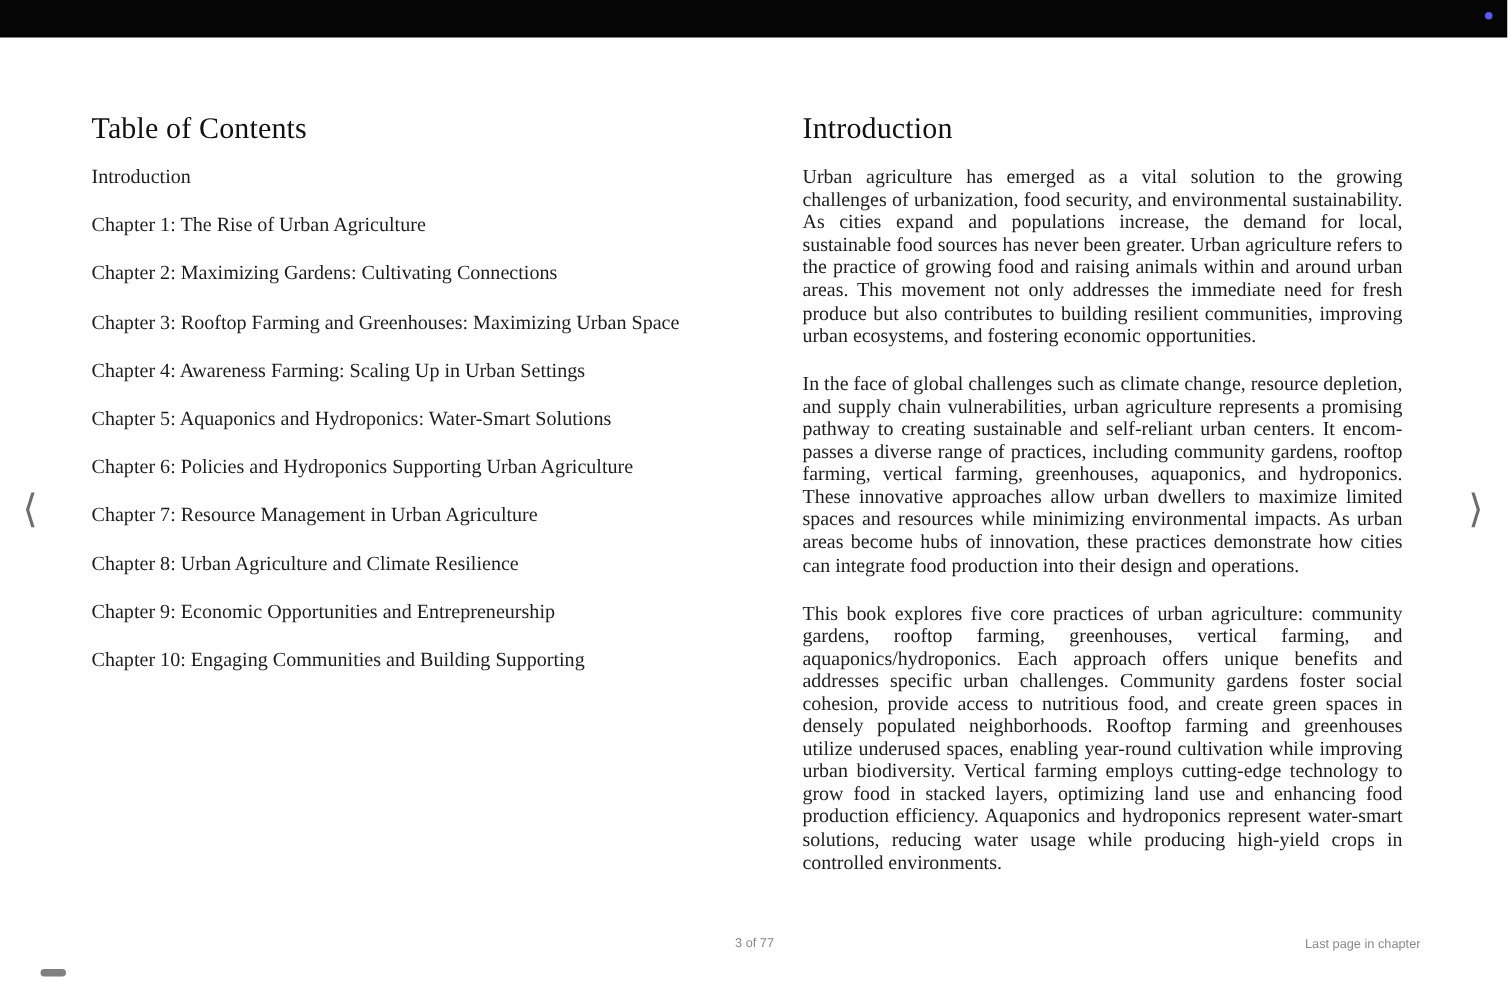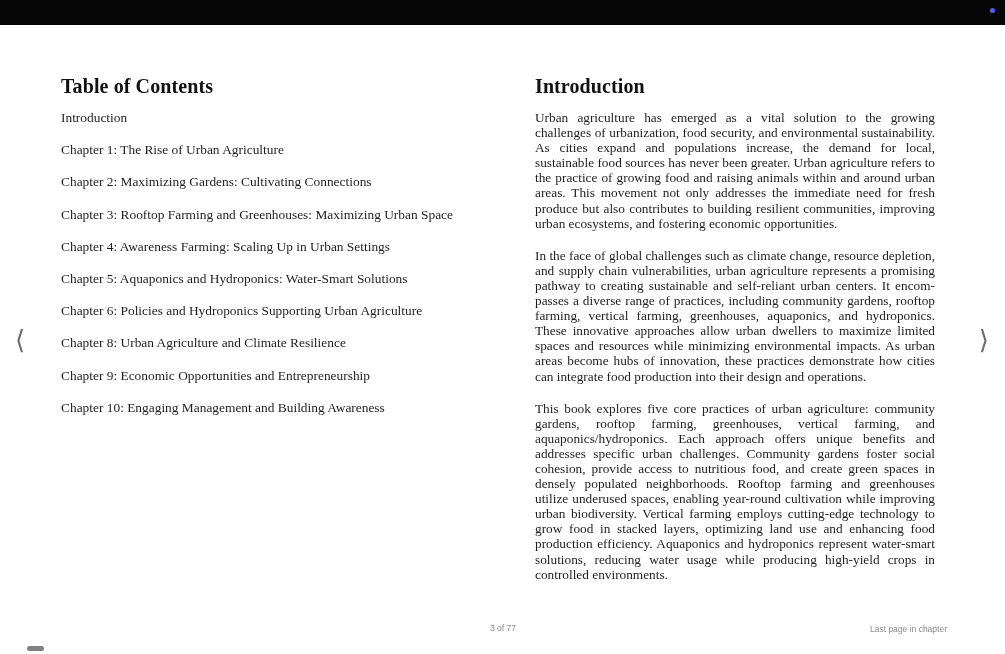--- a/index.html
+++ b/index.html
@@ -5,21 +5,21 @@
     html, body { margin: 0; padding: 0; }
     body {
       width: 1005px; height: 654px; overflow: hidden; position: relative;
       background: #ffffff; font-family: "DejaVu Serif", "Liberation Serif", serif; color: #1a1a1a;
     }
     .topbar { position: absolute; left: 0; top: 0; width: 1005px; height: 25px; background: #050505; }
     .topbar .dot { position: absolute; right: 10px; top: 8px; width: 5px; height: 5px; border-radius: 50%; background: #5a5af0; }
     .page { position: absolute; top: 60px; }
     .left-page { left: 61px; width: 420px; }
     .right-page { left: 535px; width: 412px; }
-    h1 { font-family: "Liberation Serif", "DejaVu Serif", serif; font-weight: 700; font-size: 20px; margin: 15px 0 12px 0; letter-spacing: 0.1px; color: #111; }
+    h1 { font-family: "Liberation Serif", "DejaVu Serif", serif; font-weight: 400; font-size: 20px; margin: 15px 0 12px 0; letter-spacing: 0.1px; color: #111; }
     .toc-item { font-family: "Liberation Serif", serif; font-size: 13.4px; line-height: 16px; height: 16px; margin-bottom: 16.2px; color: #1e1e1e; cursor: pointer; white-space: nowrap; }
     .para { font-family: "Liberation Serif", serif; font-size: 13.3px; line-height: 15.1px; margin: 0 12px 17px 0; color: #1e1e1e; text-align: justify; hyphens: auto; }
     .nav-arrow { position: absolute; top: 325px; font-size: 26px; color: #6d6d6d; font-family: "DejaVu Sans", sans-serif; cursor: pointer; line-height: 30px; }
     .nav-left { left: 15px; }
     .nav-right { right: 16px; }
     .footer-page { position: absolute; left: 490px; top: 623px; font-family: "Liberation Sans", sans-serif; font-size: 8.5px; color: #8a8a8a; }
     .footer-status { position: absolute; right: 58px; top: 624px; font-family: "Liberation Sans", sans-serif; font-size: 8.5px; color: #8a8a8a; }
     .scroll-handle { position: absolute; left: 27px; top: 646px; width: 17px; height: 5px; border-radius: 3px; background: #808080; cursor: pointer; }
   </style>
 </head>
@@ -32,23 +32,24 @@
 <div class="page left-page">
   <h1>Table of Contents</h1>
   <div>
     <div class="toc-item">Introduction</div>
     <div class="toc-item">Chapter 1: The Rise of Urban Agriculture</div>
     <div class="toc-item">Chapter 2: Maximizing Gardens: Cultivating Connections</div>
     <div class="toc-item">Chapter 3: Rooftop Farming and Greenhouses: Maximizing Urban Space</div>
     <div class="toc-item">Chapter 4: Awareness Farming: Scaling Up in Urban Settings</div>
     <div class="toc-item">Chapter 5: Aquaponics and Hydroponics: Water-Smart Solutions</div>
     <div class="toc-item">Chapter 6: Policies and Hydroponics Supporting Urban Agriculture</div>
+    <div class="toc-item">Chapter 7: Resource Management in Urban Agriculture</div>
     <div class="toc-item">Chapter 8: Urban Agriculture and Climate Resilience</div>
     <div class="toc-item">Chapter 9: Economic Opportunities and Entrepreneurship</div>
-    <div class="toc-item">Chapter 10: Engaging Management and Building Awareness</div>
+    <div class="toc-item">Chapter 10: Engaging Communities and Building Supporting</div>
   </div>
 </div>
 
 <div class="page right-page">
   <h1>Introduction</h1>
   <p class="para">Urban agriculture has emerged as a vital solution to the growing challenges of urbanization, food security, and environmental sustainability. As cities expand and populations increase, the demand for local, sustainable food sources has never been greater. Urban agriculture refers to the practice of growing food and raising animals within and around urban areas. This movement not only addresses the immediate need for fresh produce but also contributes to building resilient communities, improving urban ecosys­tems, and fostering economic opportunities.</p>
   <p class="para">In the face of global challenges such as climate change, resource depletion, and supply chain vulnerabilities, urban agriculture represents a promising pathway to creating sustainable and self-reliant urban centers. It encom­passes a diverse range of practices, including community gardens, rooftop farming, vertical farming, greenhouses, aquaponics, and hydroponics. These innovative approaches allow urban dwellers to maximize limited spaces and resources while minimizing environmental impacts. As urban areas become hubs of innovation, these practices demonstrate how cities can integrate food production into their design and operations.</p>
   <p class="para">This book explores five core practices of urban agriculture: community gar­dens, rooftop farming, greenhouses, vertical farming, and aquaponics/hydro­ponics. Each approach offers unique benefits and addresses specific urban challenges. Community gardens foster social cohesion, provide access to nutritious food, and create green spaces in densely populated neighbor­hoods. Rooftop farming and greenhouses utilize underused spaces, enabling year-round cultivation while improving urban biodiversity. Vertical farming employs cutting-edge technology to grow food in stacked layers, optimizing land use and enhancing food production efficiency. Aquaponics and hydro­ponics represent water-smart solutions, reducing water usage while produc­ing high-yield crops in controlled environments.</p>
 </div>
 

